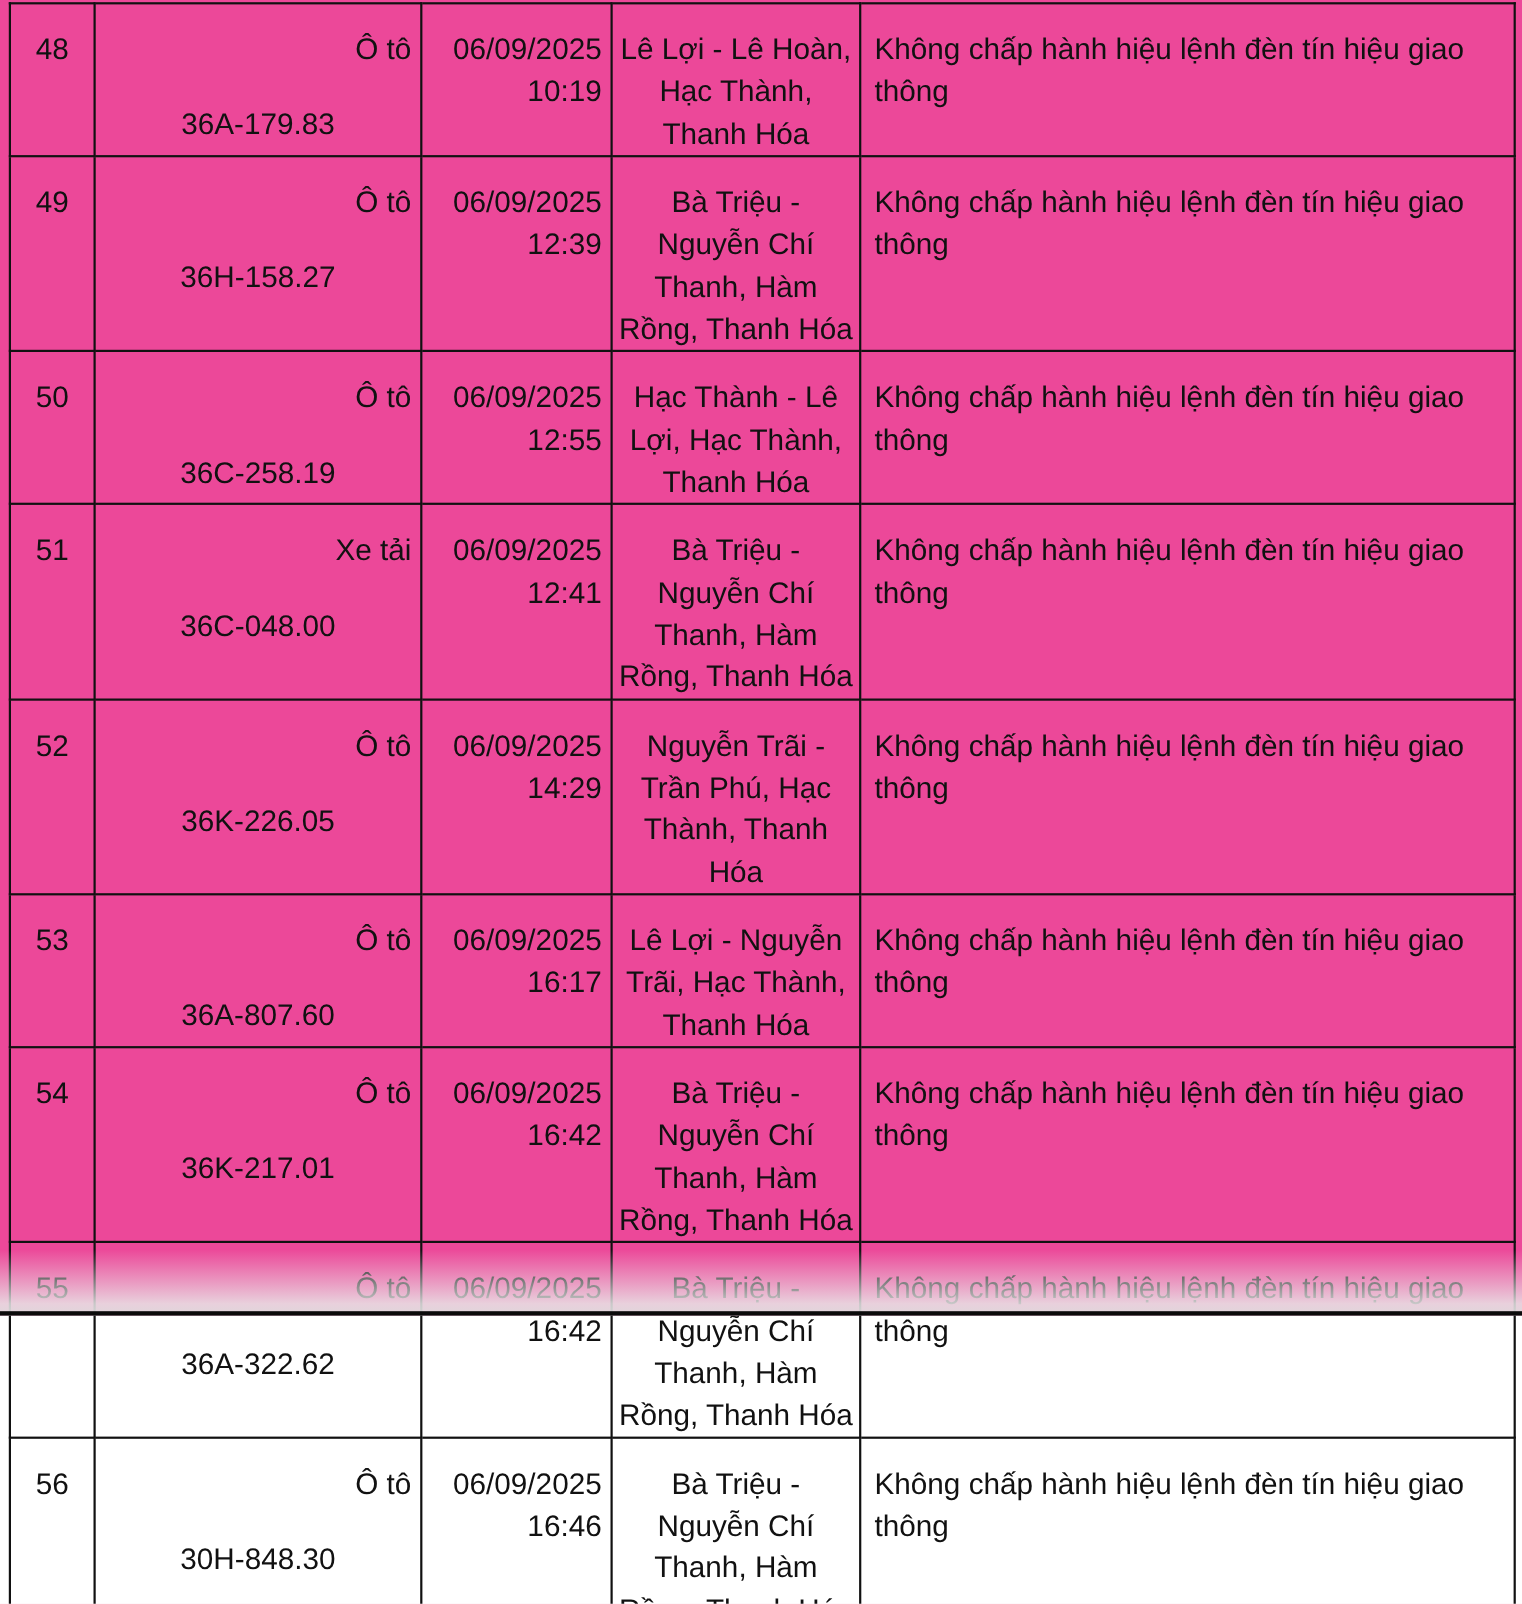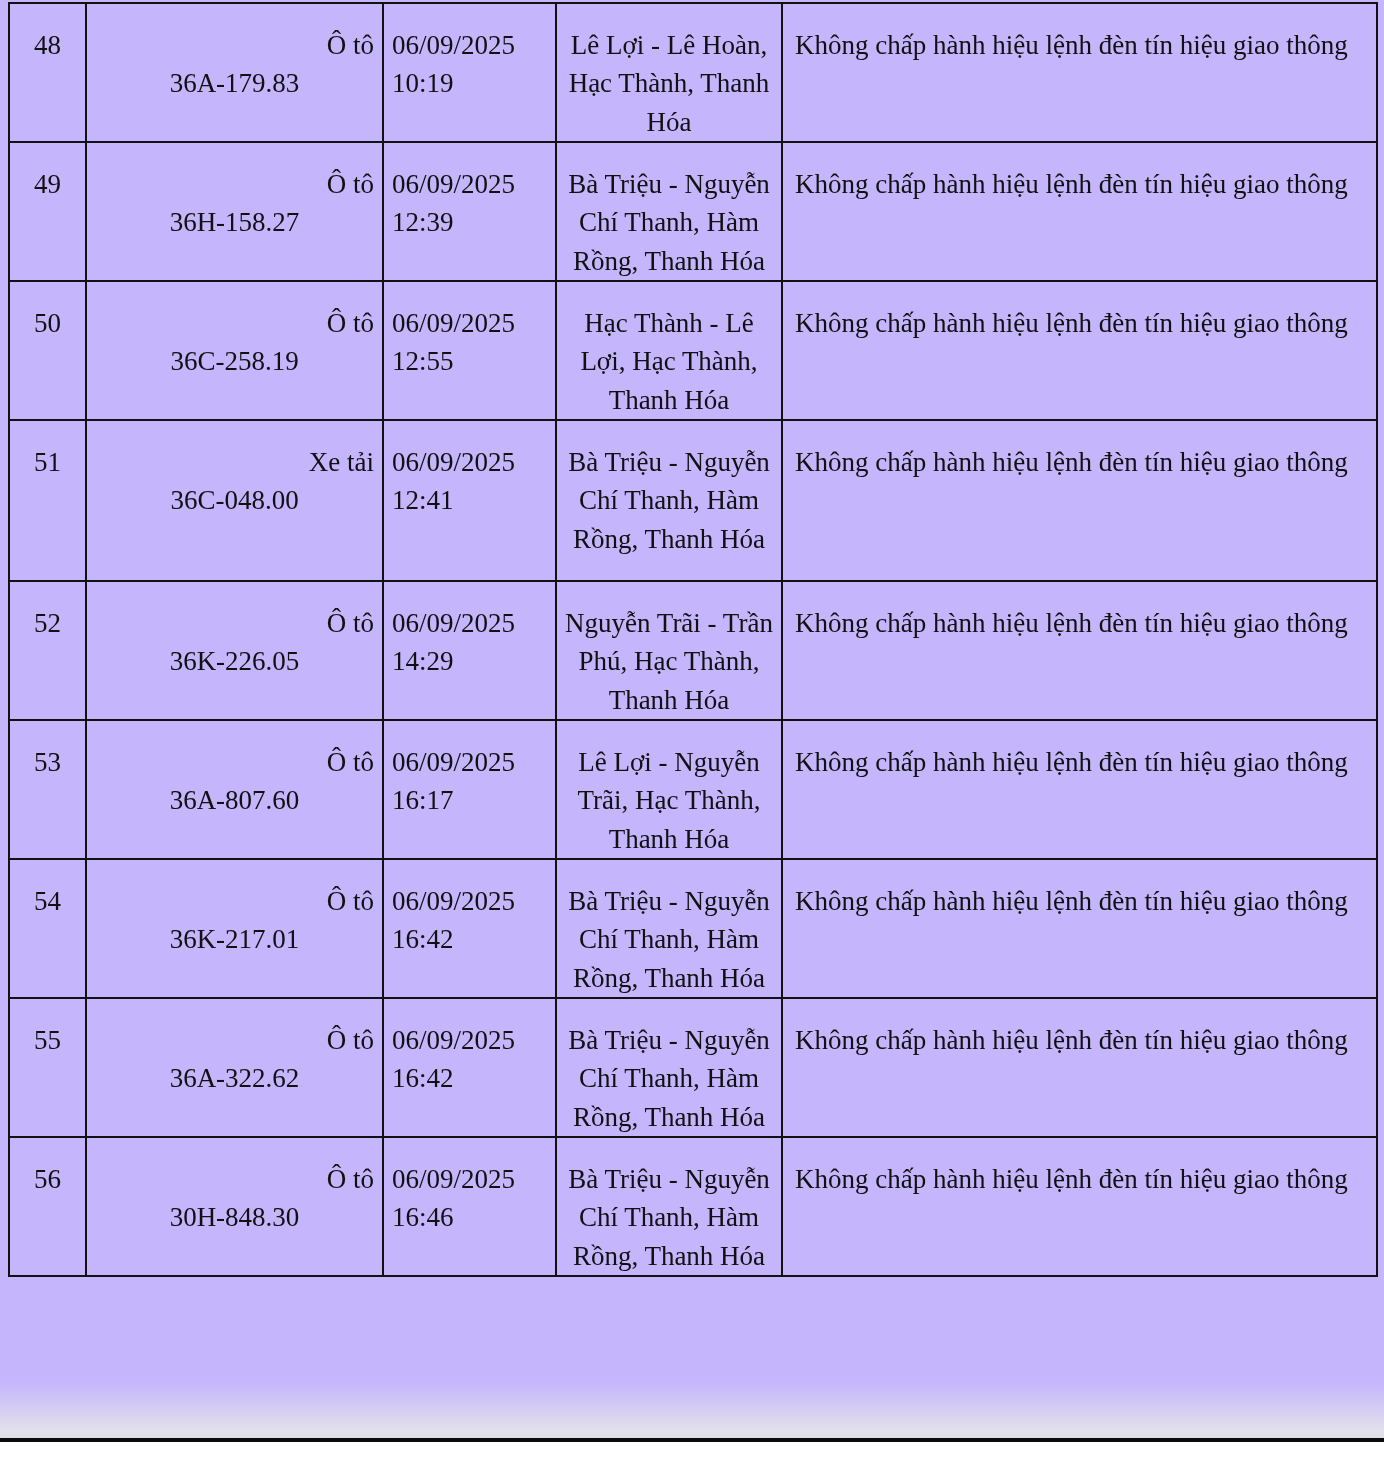--- a/index.html
+++ b/index.html
@@ -14,23 +14,22 @@
     color: #111111;
     overflow: hidden;
     position: relative;
   }
 
   .sheet {
     position: absolute;
     left: 0;
     top: 0;
     width: 1384px;
-    height: 1442px;
-    background: #c4b5fd;
-    font-family: Liberation Serif, serif;
+    height: 1196px;
+    background: #ec4899;
   }
 
   
   .bottom-fade {
     position: absolute;
     left: 0;
     right: 0;
     bottom: 0;
     height: 60px;
     background: linear-gradient(to bottom, rgba(255,255,255,0) 0%, rgba(232,232,232,0.85) 82%, rgba(222,222,222,0.95) 100%);
@@ -84,23 +83,24 @@
   }
   .cell.vehicle {
     text-align: center;
   }
   .cell.vehicle .vtype {
     display: block;
     text-align: right;
   }
   .cell.vehicle .plate {
     display: block;
+    margin-top: 30px;
   }
   .cell.time {
-    text-align: left;
+    text-align: right;
   }
   .cell.time .tdate { display: block; }
   .cell.time .ttime { display: block; }
   .cell.location {
     text-align: center;
     padding-left: 4px;
     padding-right: 4px;
   }
   .cell.violation {
     text-align: left;

